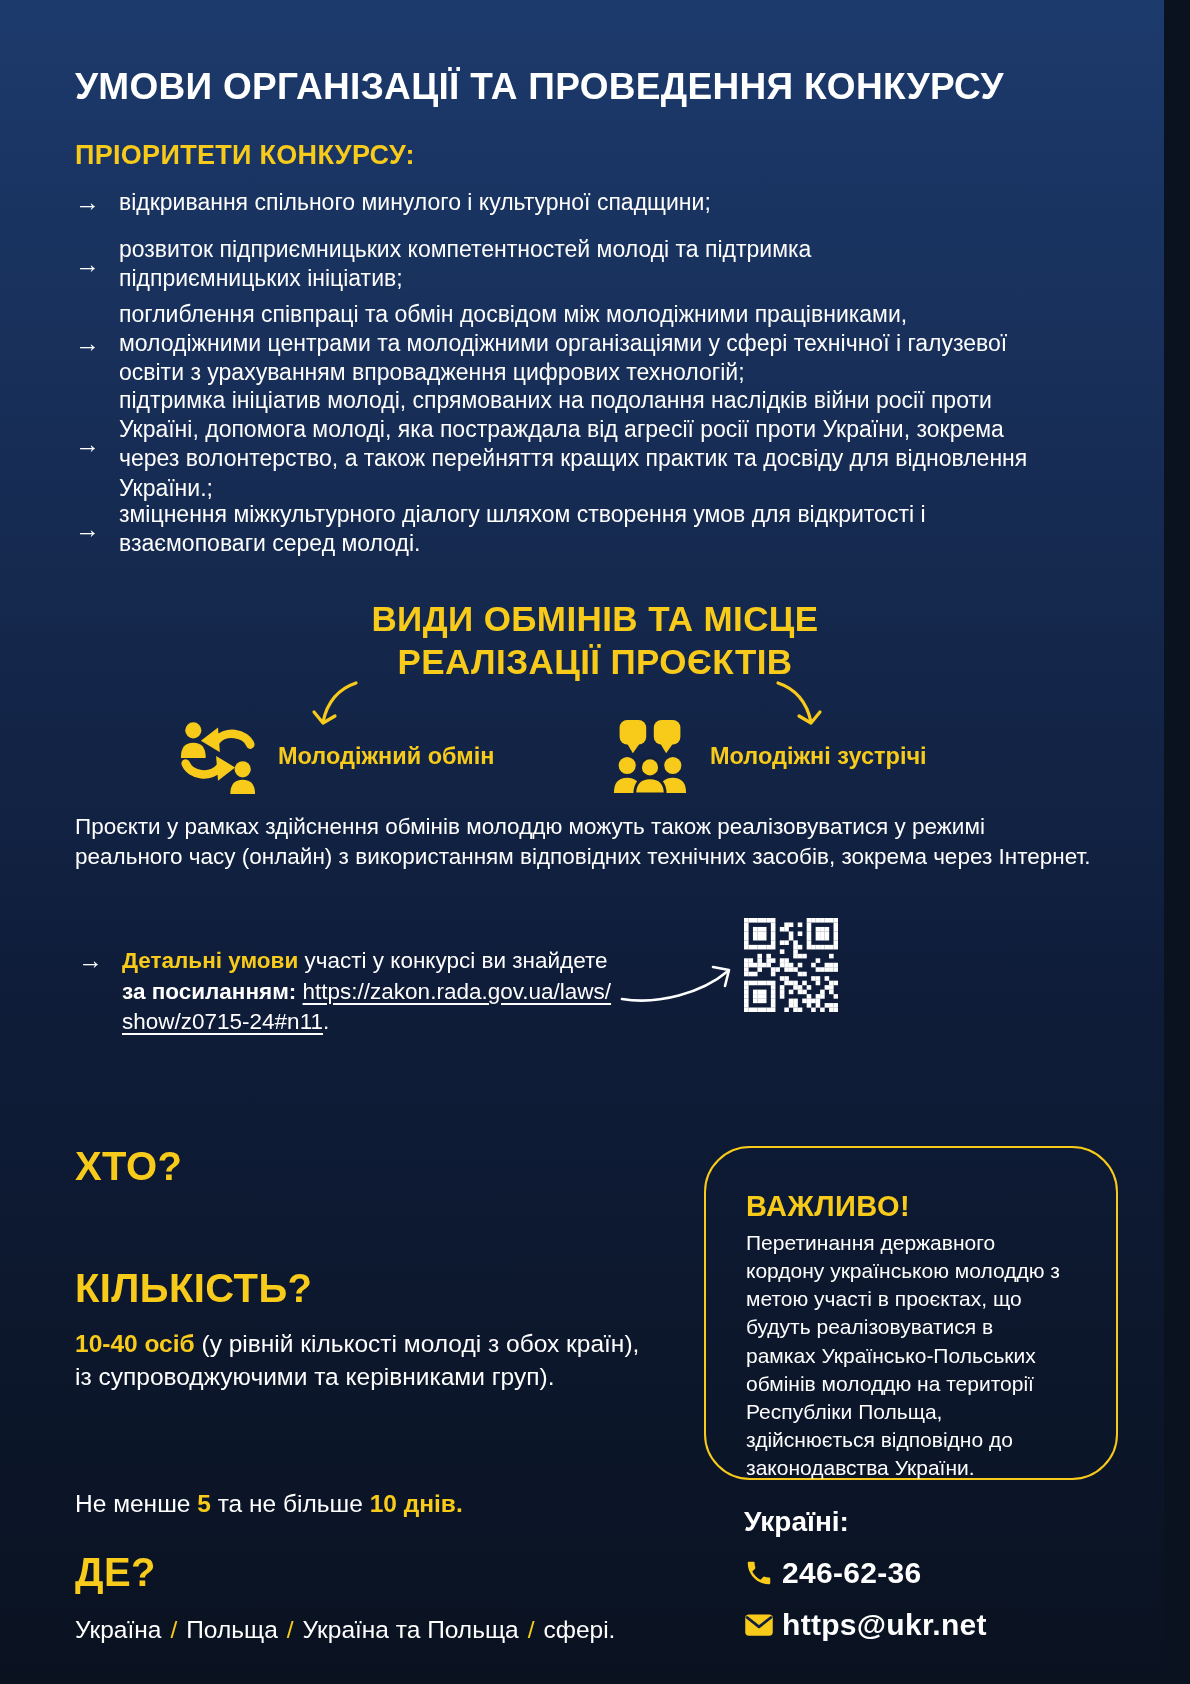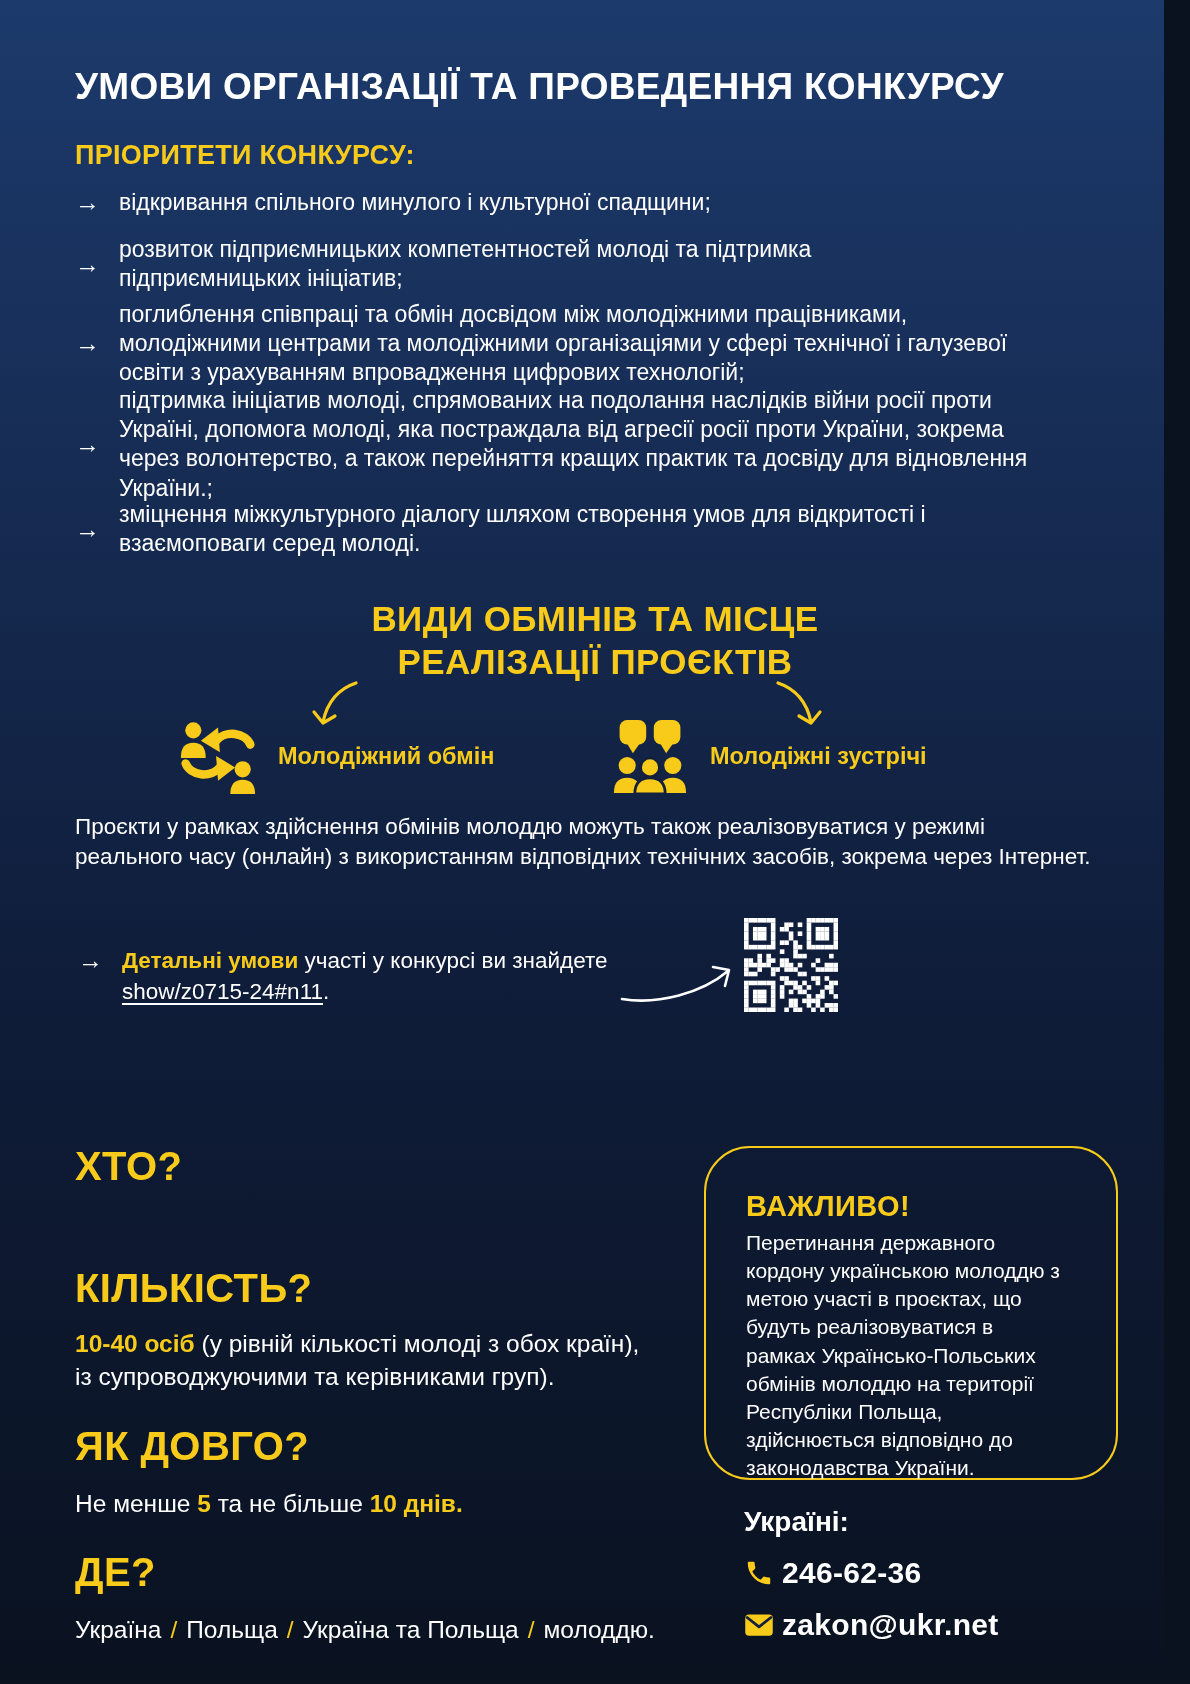--- a/index.html
+++ b/index.html
@@ -135,20 +135,24 @@
   </div>
 
   <p class="abs note">Проєкти у рамках здійснення обмінів молоддю можуть також реалізовуватися у режимі реального часу (онлайн) з використанням відповідних технічних засобів, зокрема через Інтернет.</p>
 
   <div class="abs det">
     <span class="pri-arrow">→</span>
     <div>
       <div class="det-line">
         <span class="hl">Детальні умови</span>
         <span>участі у конкурсі ви знайдете</span>
+      </div>
+      <div class="det-line">
+        <span class="b">за посиланням:</span>
+        <span class="link">https://zakon.rada.gov.ua/laws/</span>
       </div>
       <div class="det-line">
         <span class="link">show/z0715-24#n11</span><span>.</span>
       </div>
     </div>
   </div>
 
   <div class="abs arrow-svg" style="left:618px;top:962px;width:120px;height:42px">
     <svg viewBox="0 0 120 42" fill="none" stroke="#FFFFFF" stroke-width="2.6" stroke-linecap="round" stroke-linejoin="round">
       <path d="M4 37C40 43 84 31 110 9"></path>
@@ -371,31 +375,30 @@
   </div>
 
   <h2 class="abs q" style="top:1144px">ХТО?</h2>
 
   <h2 class="abs q" style="top:1266px">КІЛЬКІСТЬ?</h2>
   <p class="abs a" style="top:1328px;width:578px">
     <span class="hl">10-40 осіб</span>
     <span>(у рівній кількості молоді з обох країн), із супроводжуючими та керівниками груп).</span>
   </p>
 
-  <h2 class="abs q" style="top:1424px">ЯК ДОВГО?</h2>
   <p class="abs a" style="top:1488px">
     <span>Не менше</span>
     <span class="hl">5</span>
     <span>та не більше</span>
     <span class="hl">10 днів.</span>
   </p>
 
   <h2 class="abs q" style="top:1550px">ДЕ?</h2>
   <p class="abs a" style="top:1614px">
-    <span>Україна</span><span class="hl sep">/</span><span>Польща</span><span class="hl sep">/</span><span>Україна та Польща</span><span class="hl sep">/</span><span>молоддю.</span>
+    <span>Україна</span><span class="hl sep">/</span><span>Польща</span><span class="hl sep">/</span><span>Україна та Польща</span><span class="hl sep">/</span><span>сфері.</span>
   </p>
 
   <div class="abs imp">
     <div class="imp-h">ВАЖЛИВО!</div>
     <div class="imp-b">Перетинання державного кордону українською молоддю з метою участі в проєктах, що будуть реалізовуватися в рамках Українсько-Польських обмінів молоддю на території Республіки Польща, здійснюється відповідно до законодавства України.</div>
   </div>
 
   <div class="abs c-head">Україні:</div>
 
   <div class="abs c-row" style="top:1556px">
@@ -407,16 +410,16 @@
     <span class="c-val">246-62-36</span>
   </div>
 
   <div class="abs c-row" style="top:1608px">
     <span class="c-ico">
       <svg viewBox="0 0 24 24">
         <rect x="1" y="3.5" width="22" height="17" rx="3" fill="#F8CB1B"></rect>
         <path d="M2.5 6l9.5 7.5L21.5 6" fill="none" stroke="#13203D" stroke-width="2.2" stroke-linecap="round" stroke-linejoin="round"></path>
       </svg>
     </span>
-    <span class="c-val">zakon@ukr.net</span>
+    <span class="c-val">https@ukr.net</span>
   </div>
 
 </div>
 
 </body></html>

